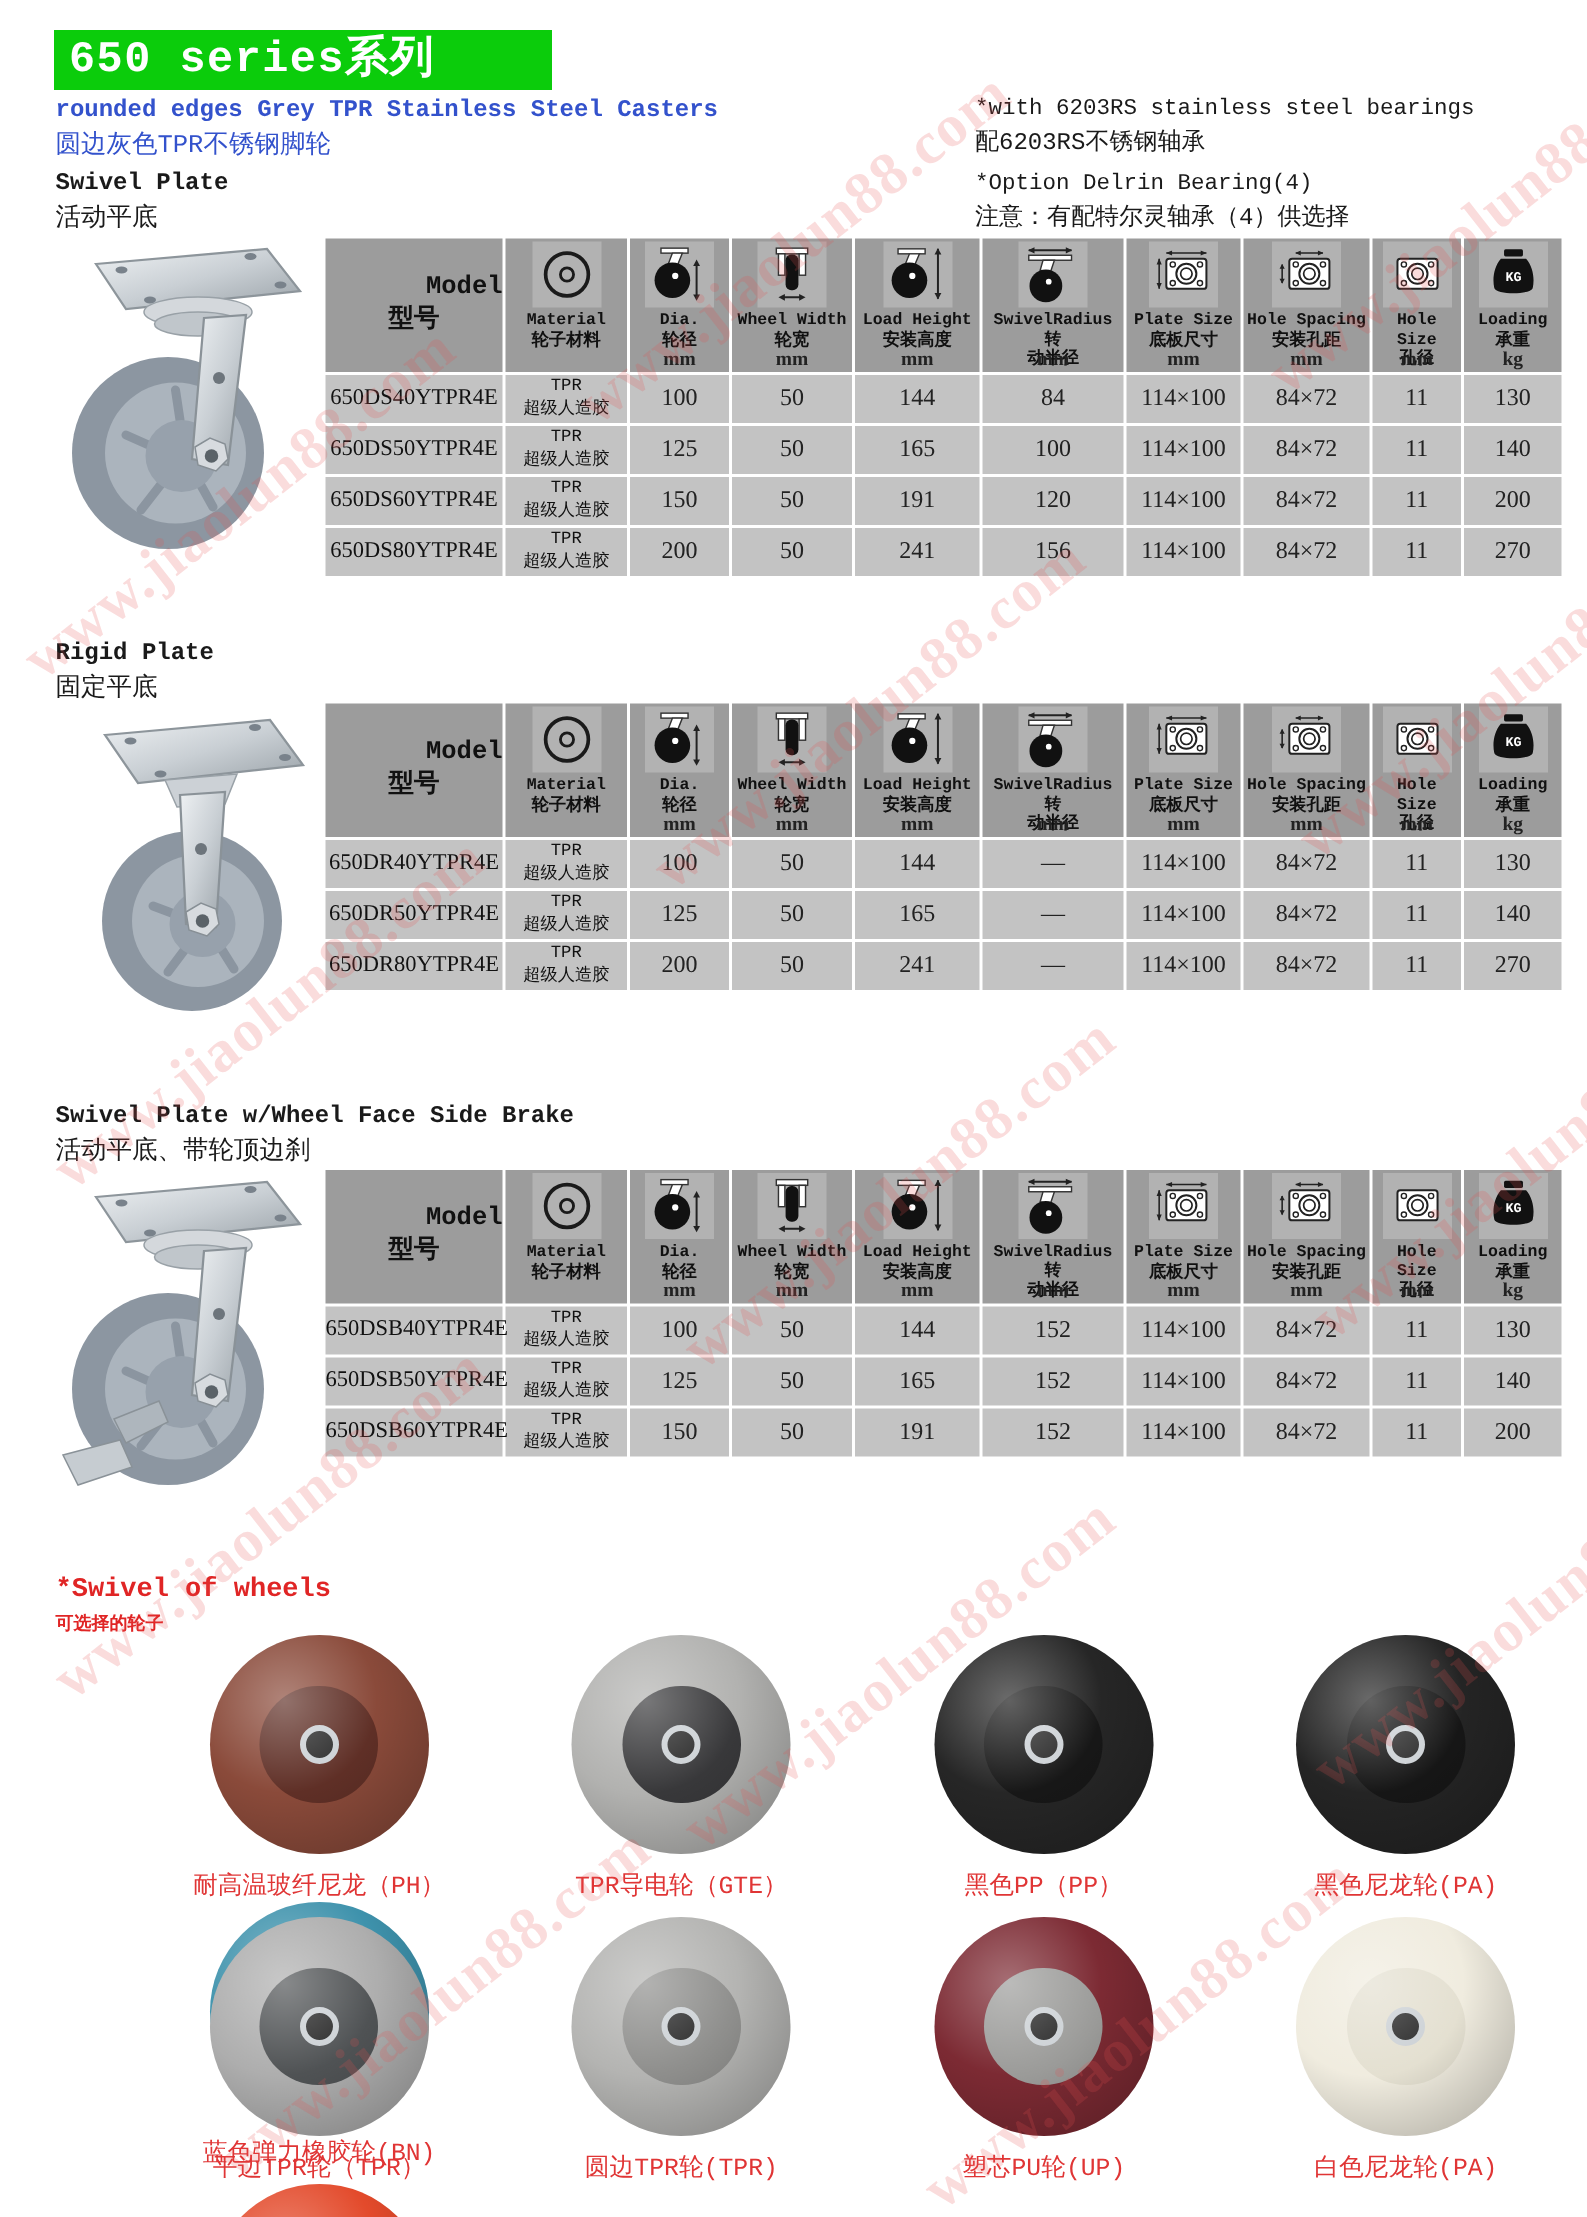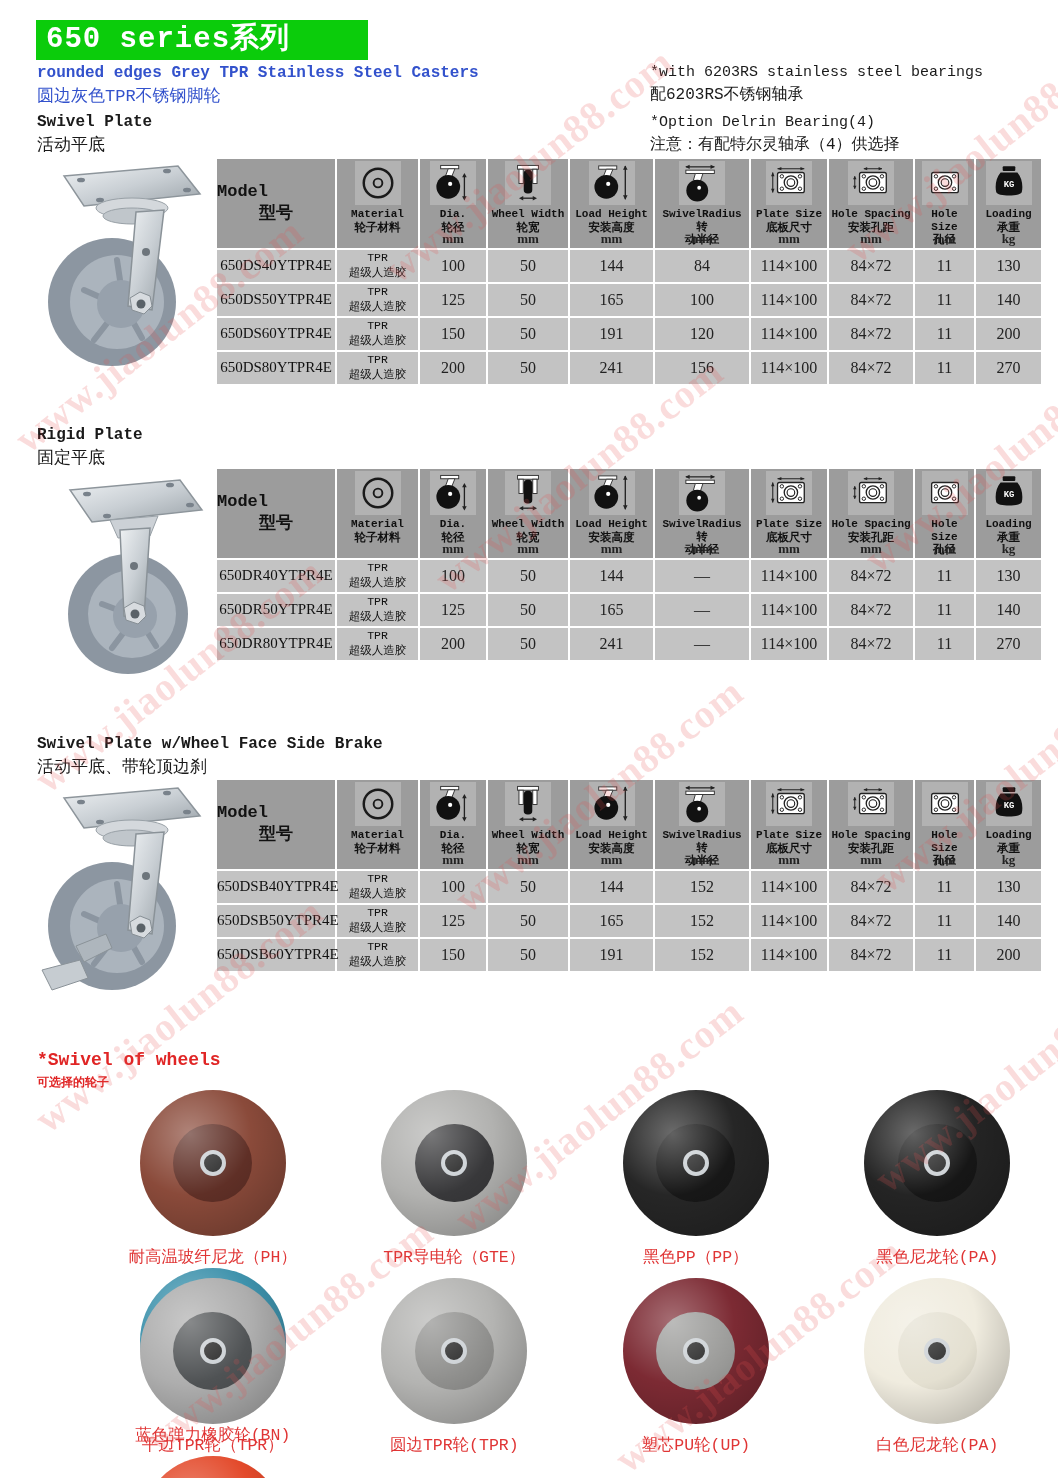--- a/index.html
+++ b/index.html
@@ -25,21 +25,21 @@
   .tbl th,.tbl td{padding:0;margin:0;}
   .hc{background:#9c9c9c;height:86px;position:relative;vertical-align:top;padding-top:3px;}
   .hc.mcol{vertical-align:middle;padding-top:0;}
   .ic{width:46px;height:44px;margin:2px auto 3px;background:#b2b2b2;
       display:flex;align-items:center;justify-content:center;}
   .ic svg{width:42px;height:38px;display:block;}
   .hen{font-size:11px;font-weight:bold;color:#101010;line-height:1.15;text-align:center;}
   .hzh{font-size:11.5px;color:#101010;line-height:1.25;text-align:center;}
   .hunit{position:absolute;bottom:1px;left:0;right:0;text-align:center;
          font-family:"Liberation Serif",serif;font-size:13px;color:#222;}
-  .men{font-size:17px;font-weight:bold;text-align:left;line-height:1.3;}
+  .men{font-size:17px;font-weight:bold;text-align:right;line-height:1.3;}
   .mzh{font-size:17px;line-height:1.3;}
   .tbl td{background:#c3c3c3;height:32px;text-align:center;vertical-align:middle;}
   td.model{font-family:"Liberation Serif",serif;font-size:15px;}
   td.mat{font-size:11.5px;white-space:pre-line;line-height:1.25;}
   td.num{font-family:"Liberation Serif",serif;font-size:16px;color:#222;}
 
   
   .caster{position:absolute;}
 
   

